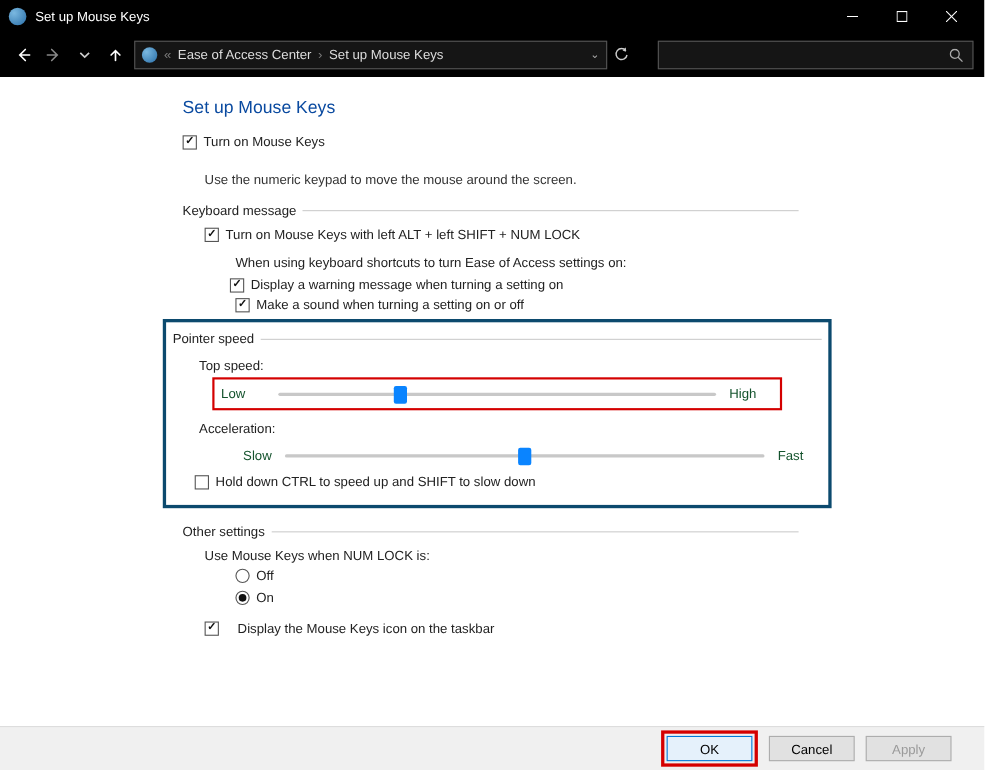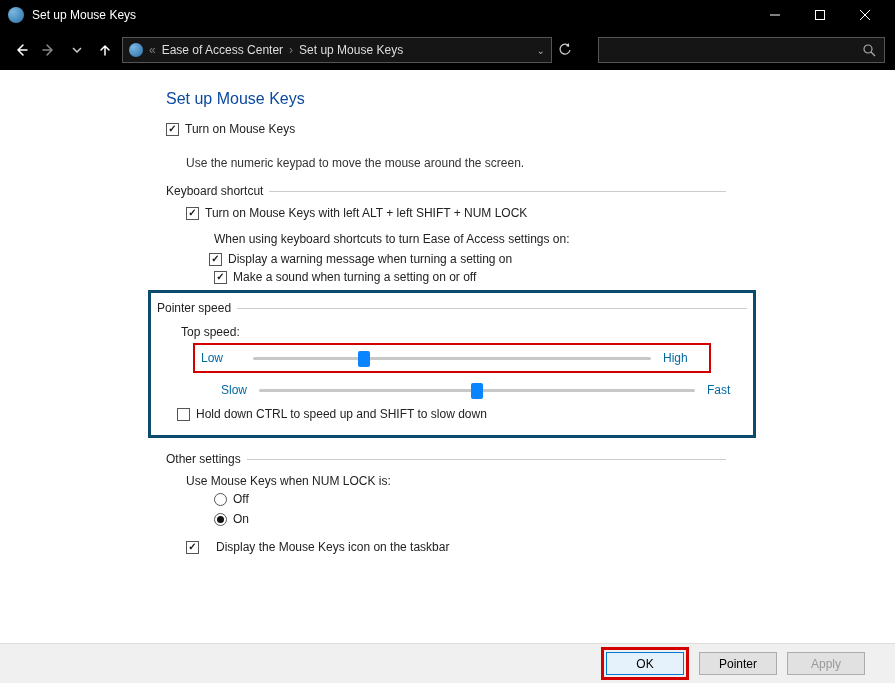--- a/index.html
+++ b/index.html
@@ -34,35 +34,35 @@
 .indent-2 { margin-left: 48px; }
 .desc { margin: 20px 0 14px 20px; color: #333; }
 
 .fieldset-title { font-size: 12px; color: #222; margin-top: 14px; display:flex; align-items:center; gap:6px;}
 .fieldset-title .line { flex:1; height:1px; background:#ccc; }
 
 
 .highlight { border: 3px solid #0c4a6e; padding: 8px 6px 10px 6px; margin-left: -18px; margin-right: -30px; margin-top: 6px; }
 
 .slider-row { display:flex; align-items:center; gap:12px; margin: 8px 0 8px 50px; }
-.slider-label-left, .slider-label-right { font-size:12px; color:#0369a1; width: 40px; }
+.slider-label-left, .slider-label-right { font-size:12px; color:#14532d; width: 40px; }
 .slider-label-right { text-align:left; }
 .slider-track { position: relative; flex:1; height: 18px; }
 .slider-track .bar { position:absolute; left:0; right:0; top:8px; height:3px; background:#c8c8c8; border-radius:2px; }
 .slider-track .thumb { position:absolute; top:2px; width:12px; height:16px; background:#0a84ff; border-radius:2px; transform: translateX(-50%); }
 .slider-outline { border: 2px solid #d40000; padding: 4px 6px; margin: 4px 36px; display:flex; align-items:center; gap:12px; }
 .slider-outline .slider-track { flex:1; }
 .sub-label { margin: 10px 0 2px 24px; }
 
 
 .radio { width:13px; height:13px; border:1px solid #555; border-radius:50%; display:inline-flex; align-items:center; justify-content:center; margin-right:6px; background:#fff;}
 .radio.checked::after { content:""; width:7px; height:7px; border-radius:50%; background:#111; }
 
 
-.footer { position:absolute; left:0; right:0; bottom:17px; height:40px; background:#f0f0f0; border-top:1px solid #ddd; display:flex; align-items:center; justify-content:flex-end; padding-right: 30px; gap:10px; }
+.footer { position:absolute; left:0; right:0; bottom:0; height:40px; background:#f0f0f0; border-top:1px solid #ddd; display:flex; align-items:center; justify-content:flex-end; padding-right: 30px; gap:10px; }
 .btn { width:78px; height:23px; font-size:12px; background:#e1e1e1; border:1px solid #adadad; }
 .btn.disabled { color:#9a9a9a; }
 .btn-hl { border:3px solid #d40000; padding:2px; display:inline-flex; }
 .btn-hl .btn { border:1px solid #0078d7; background:#e5f1fb; }
 
 svg { display:block; }
 </style>
 </head>
 <body>
 
@@ -139,21 +139,21 @@
   <div class="inner">
     <div class="page-title">Set up Mouse Keys</div>
 
     <div class="row">
       <span class="check checked"></span>
       <span>Turn on Mouse Keys</span>
     </div>
     <div class="desc">Use the numeric keypad to move the mouse around the screen.</div>
 
     <div class="fieldset-title">
-      <span>Keyboard shortcut</span>
+      <span>Keyboard message</span>
         <span class="line"></span>
     </div>
     <div class="row indent-1" style="margin-top:8px;">
       <span class="check checked"></span>
       <span>Turn on Mouse Keys with left ALT + left SHIFT + NUM LOCK</span>
     </div>
     <div class="indent-2" style="margin-top:12px;">When using keyboard shortcuts to turn Ease of Access settings on:</div>
     <div class="row indent-2" style="margin-top:6px;margin-left:43px;">
       <span class="check checked"></span>
       <span>Display a warning message when turning a setting on</span>
@@ -171,20 +171,21 @@
       <div class="sub-label">Top speed:</div>
       <div class="slider-outline">
         <span class="slider-label-left">Low</span>
         <div class="slider-track">
           <div class="bar"></div>
           <div class="thumb" id="thumb-top" style="left: 28%;"></div>
         </div>
         <span class="slider-label-right">High</span>
       </div>
 
+      <div class="sub-label">Acceleration:</div>
       <div class="slider-row">
         <span class="slider-label-left" style="text-align:right;">Slow</span>
         <div class="slider-track">
           <div class="bar"></div>
           <div class="thumb" id="thumb-acc" style="left: 50%;"></div>
         </div>
         <span class="slider-label-right">Fast</span>
       </div>
 
       <div class="row indent-1" style="margin-top:8px;">
@@ -210,15 +211,15 @@
       <span class="check checked"></span>
       <span>Display the Mouse Keys icon on the taskbar</span>
     </div>
   </div>
 </div>
 
 <div class="footer">
   <span class="btn-hl">
     <button class="btn">OK</button>
   </span>
-  <button class="btn">Pointer</button>
+  <button class="btn">Cancel</button>
   <button class="btn disabled">Apply</button>
 </div>
 
 </body></html>

